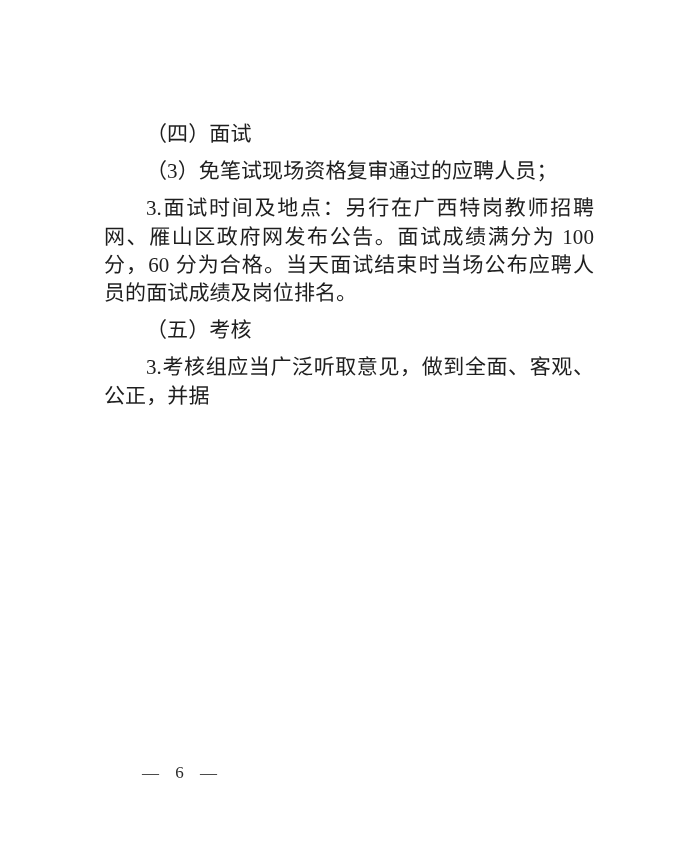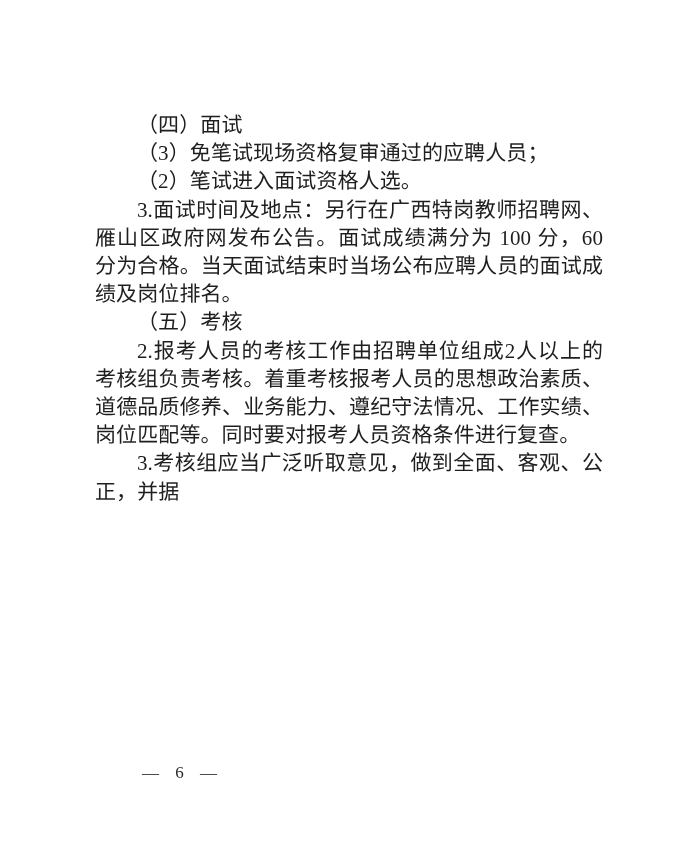--- a/index.html
+++ b/index.html
@@ -21,41 +21,39 @@
     top: 111px;
     width: 508px;
     font-size: 21px;
     line-height: 28.2px;
     color: #1e1e1e;
     text-align: justify;
     text-justify: inter-ideograph;
     letter-spacing: 0.1px;
   }
   .content p {
-    margin: 0;
+    margin: 9px;
     padding: 0;
     text-indent: 2em;
   }
   .page-number {
     position: absolute;
     left: 142px;
     top: 763px;
     font-size: 17px;
     color: #2a2a2a;
     letter-spacing: 6px;
     white-space: nowrap;
   }
 </style>
 </head>
 <body>
 
 <div class="page">
   <div class="content">
     <p>（四）面试</p>
     <p>（3）免笔试现场资格复审通过的应聘人员；</p>
-    <p>（2）笔试进入面试资格人选。</p>
     <p>3.面试时间及地点：另行在广西特岗教师招聘网、雁山区政府网发布公告。面试成绩满分为 100 分，60 分为合格。当天面试结束时当场公布应聘人员的面试成绩及岗位排名。</p>
     <p>（五）考核</p>
-    <p>2.报考人员的考核工作由招聘单位组成2人以上的考核组负责考核。着重考核报考人员的思想政治素质、道德品质修养、业务能力、遵纪守法情况、工作实绩、岗位匹配等。同时要对报考人员资格条件进行复查。</p>
     <p>3.考核组应当广泛听取意见，做到全面、客观、公正，并据</p>
   </div>
   <div class="page-number">— 6 —</div>
 </div>
 
 </body></html>

